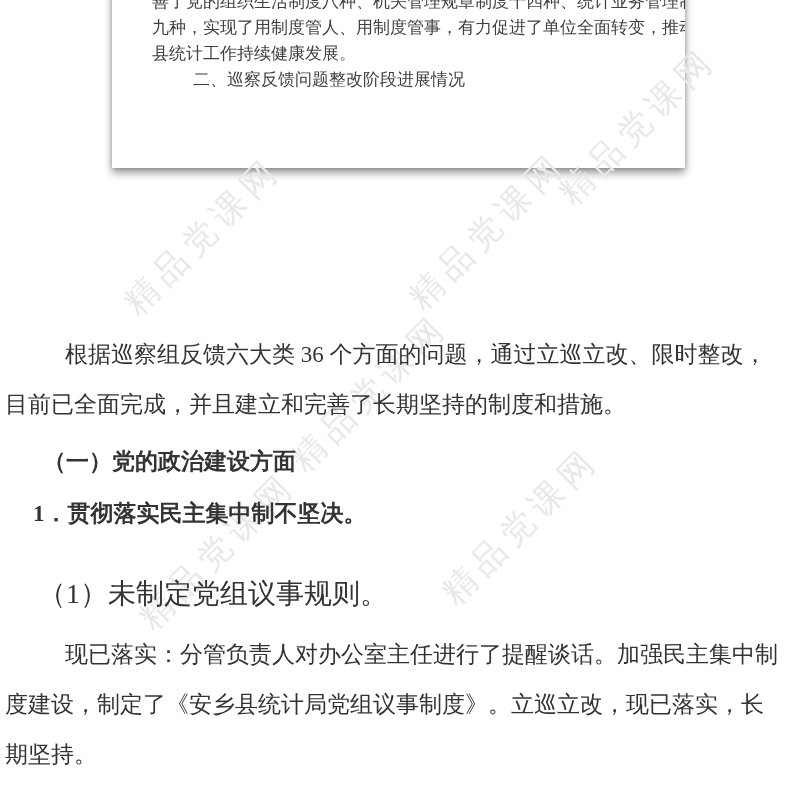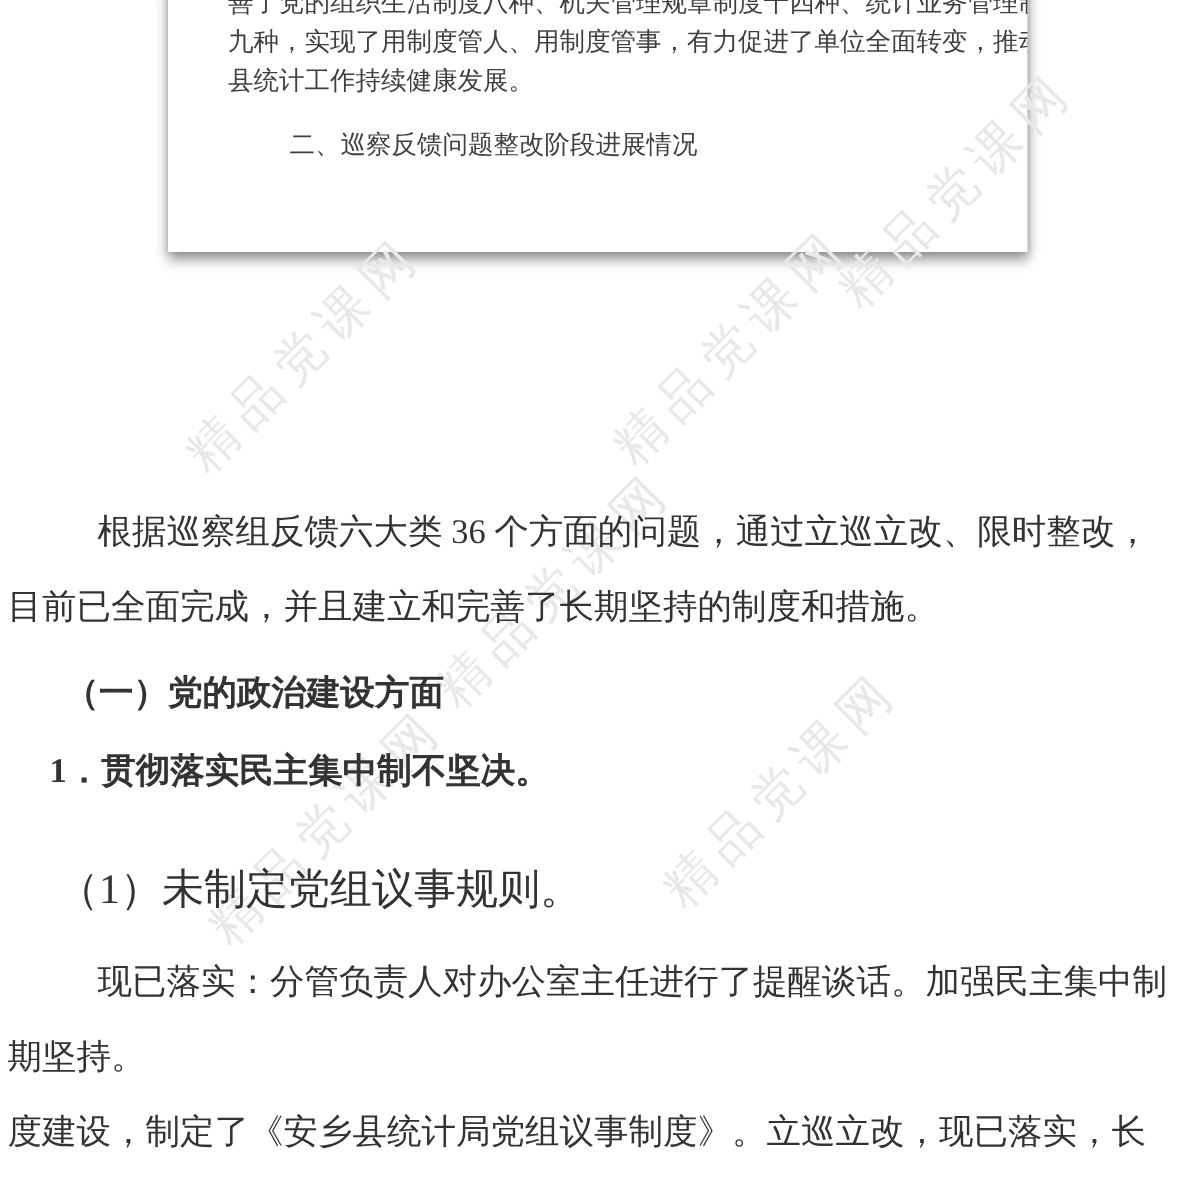--- a/index.html
+++ b/index.html
@@ -13,21 +13,21 @@
     position:absolute;left:112px;top:-12px;width:573px;height:180px;
     background:#ffffff;z-index:1;
     box-shadow:0 5px 8px rgba(0,0,0,0.40), 0 0 5px rgba(0,0,0,0.18);
     overflow:hidden;
   }
   .page-text{
     margin-top:1px;padding:0 33px 0 40px;
     font-size:17px;color:#3f3f3f;
   }
   .pline{line-height:26px;white-space:nowrap;}
-  .pheading{line-height:26px;white-space:nowrap;margin-top:17px;text-indent:41px;}
+  .pheading{line-height:26px;white-space:nowrap;text-indent:41px;}
   
   .wm{
     position:absolute;z-index:2;white-space:nowrap;
     font-size:34px;letter-spacing:7px;color:#e8e8e8;
     transform:rotate(-45deg);transform-origin:center center;
     font-family:"Liberation Sans","DejaVu Sans",sans-serif;
     pointer-events:none;user-select:none;
   }
   
   .body-layer{position:absolute;left:0;top:0;width:800px;height:800px;z-index:3;color:#333333;}
@@ -66,18 +66,18 @@
     </div>
 
     <div class="bheading" style="left:43px;top:446px;">（一）党的政治建设方面</div>
 
     <div class="bheading" style="left:33px;top:498px;">1．贯彻落实民主集中制不坚决。</div>
 
     <div class="bsub" style="left:38px;top:578px;">（1）未制定党组议事规则。</div>
 
     <div class="bpara" style="top:630px;">
       <div class="bline indent">现已落实：分管负责人对办公室主任进行了提醒谈话。加强民主集中制</div>
+      <div class="bline">度建设，制定了《安乡县统计局党组议事制度》。立巡立改，现已落实，长</div>
       <div class="bline">期坚持。</div>
-      <div class="bline">度建设，制定了《安乡县统计局党组议事制度》。立巡立改，现已落实，长</div>
     </div>
 
   </div>
 </div>
 
 </body></html>

